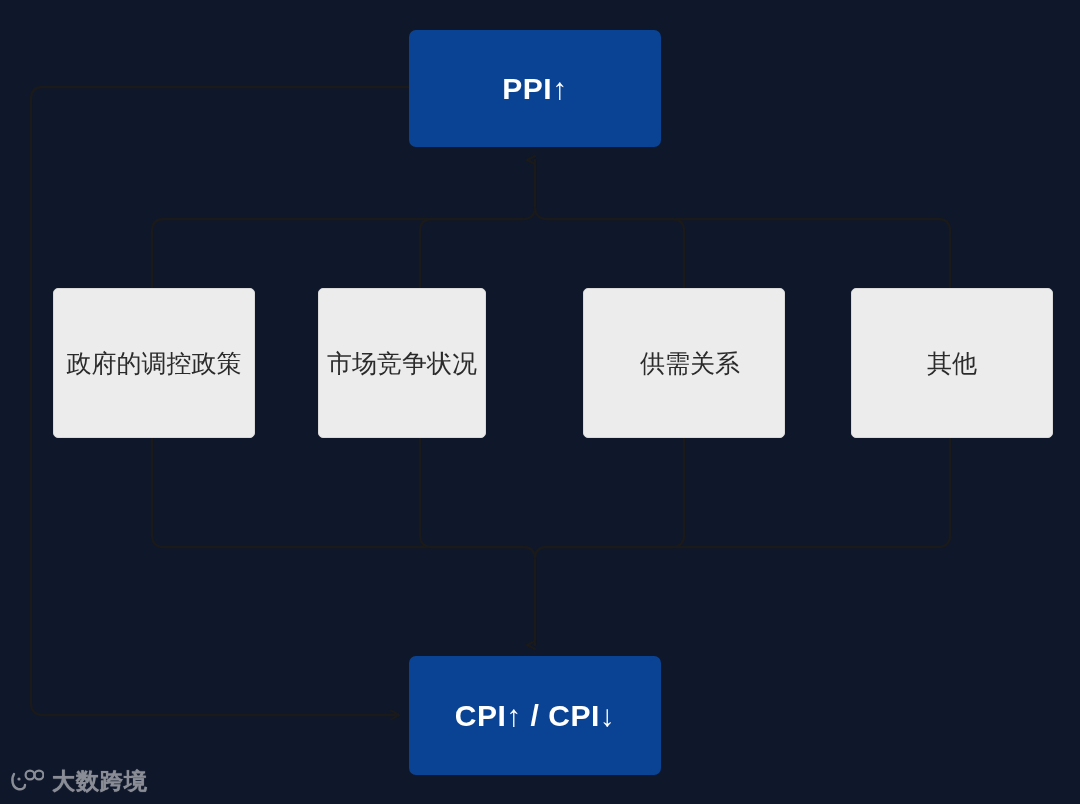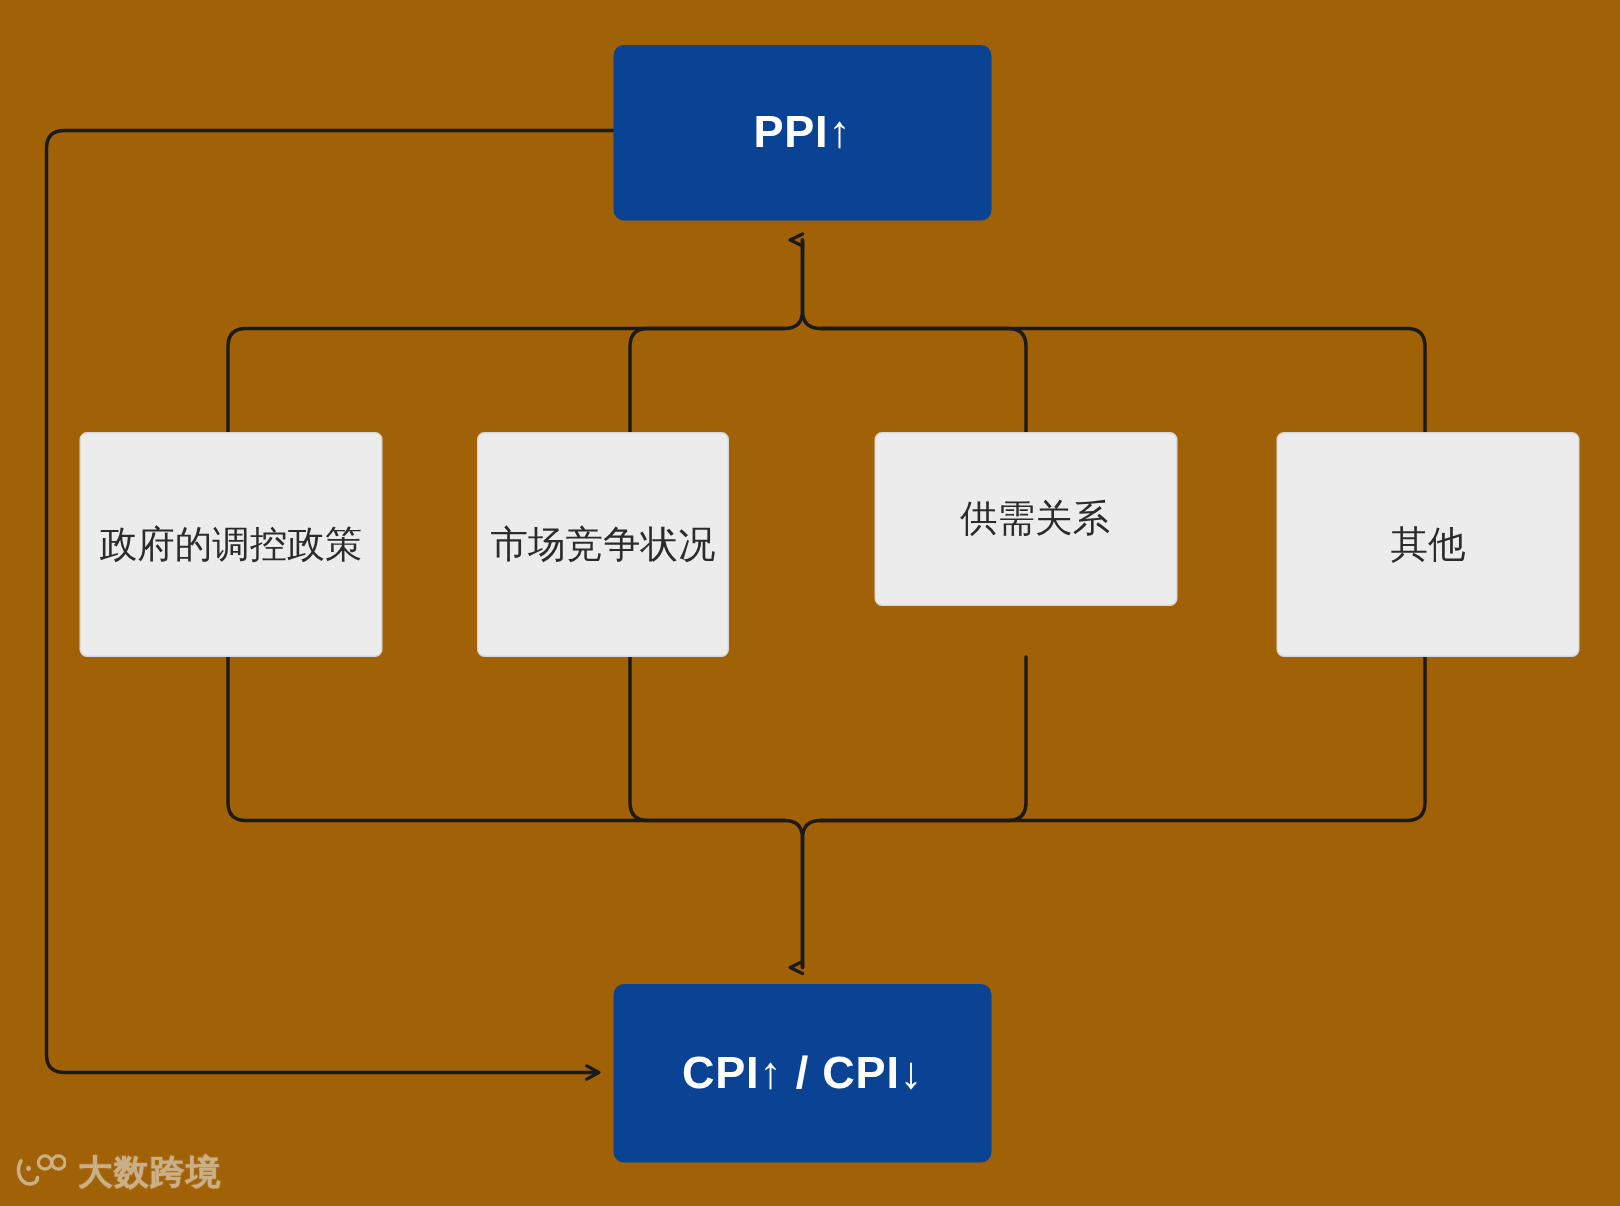--- a/index.html
+++ b/index.html
@@ -8,21 +8,21 @@
     padding: 0;
     background: #ffffff;
   }
   body {
     font-family: "Liberation Sans", "DejaVu Sans", sans-serif;
   }
   #canvas {
     position: relative;
     width: 1080px;
     height: 804px;
-    background: #a16207;
+    background: #0f172a;
     overflow: hidden;
   }
   #wires {
     position: absolute;
     left: 0;
     top: 0;
     width: 1080px;
     height: 804px;
     pointer-events: none;
   }
@@ -52,21 +52,21 @@
   }
   .node.factor .label {
     padding: 0 6px;
     line-height: 1.2;
   }
   #ppi-node  { left: 409px; top: 30px;  width: 252px; height: 117px; }
   #cpi-node  { left: 409px; top: 656px; width: 252px; height: 119px; }
 
   #factor-0 { left: 53px;  top: 288px; width: 202px; height: 150px; }
   #factor-1 { left: 318px; top: 288px; width: 168px; height: 150px; align-items: center; }
-  #factor-2 { left: 583px; top: 288px; width: 202px; height: 116px; padding-left: 12px; }
+  #factor-2 { left: 583px; top: 288px; width: 202px; height: 150px; padding-left: 12px; }
   #factor-3 { left: 851px; top: 288px; width: 202px; height: 150px; }
 
   #watermark {
     position: absolute;
     left: 10px;
     top: 764px;
     height: 34px;
     display: flex;
     align-items: center;
     gap: 8px;

